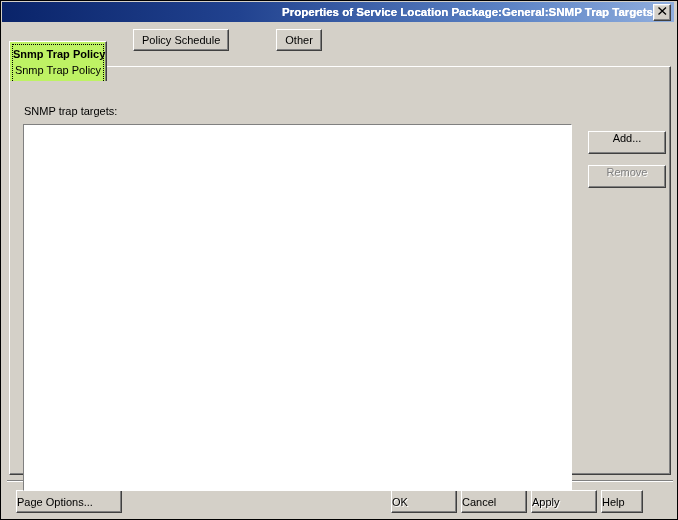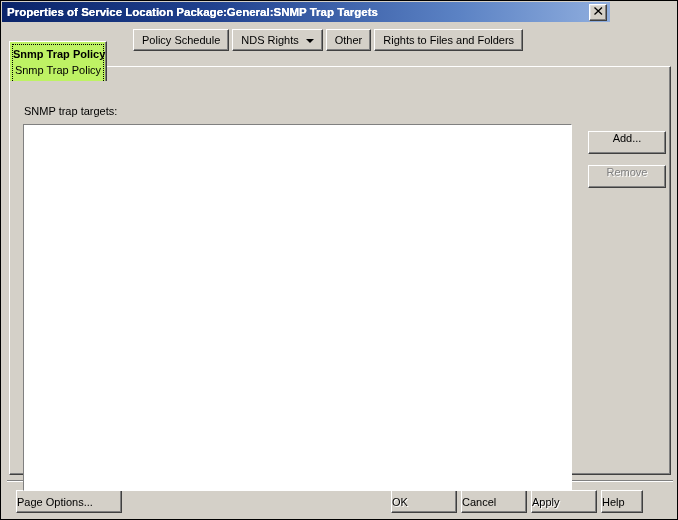--- a/index.html
+++ b/index.html
@@ -21,27 +21,28 @@
     box-sizing: border-box;
     background: #d4d0c8;
     border: 1px solid #000000;
     overflow: hidden;
   }
 
   
   #titlebar {
     position: absolute;
     left: 1px; top: 1px;
-    width: 608px;
+    width: 672px;
     height: 20px;
     background: linear-gradient(to right, #0a246a 0%, #21428f 35%, #5b82c4 75%, #90aede 100%);
     display: flex;
     align-items: center;
     padding: 0;
     box-sizing: border-box;
+    text-align: right;
   }
   #title-text {
     color: #ffffff;
     font-weight: bold;
     font-size: 11.5px;
     padding-left: 5px;
     letter-spacing: 0px;
     white-space: nowrap;
     text-shadow: 0 0 0 #fff;
     flex: 1 1 auto;
@@ -89,20 +90,21 @@
 
   
   #tabstrip {
     position: absolute;
     left: 7px;
     top: 7px;
     height: 30px;
     display: flex;
     align-items: flex-start;
     z-index: 3;
+    gap: 44px;
   }
   .tab {
     height: 22px;
     box-sizing: border-box;
     background: #d4d0c8;
     border-top: 1px solid #ffffff;
     border-left: 1px solid #ffffff;
     border-right: 1px solid #404040;
     border-bottom: 1px solid #404040;
     box-shadow: inset -1px -1px 0 #808080;
@@ -292,28 +294,21 @@
     </div>
   </div>
 
   <div id="client">
 
     <div id="tabstrip" style="left:131px;">
       <div class="tab">
         <span>Policy Schedule</span>
       </div>
       <div class="tab">
-        <span>NDS Rights</span>
-        <span class="dd-arrow"></span>
-      </div>
-      <div class="tab">
         <span>Other</span>
-      </div>
-      <div class="tab">
-        <span>Rights to Files and Folders</span>
       </div>
     </div>
 
     <div id="tab-active">
       <div class="focus-ring">
         <div class="line1">Snmp Trap Policy</div>
         <div class="line2">Snmp Trap Policy</div>
       </div>
     </div>
 

